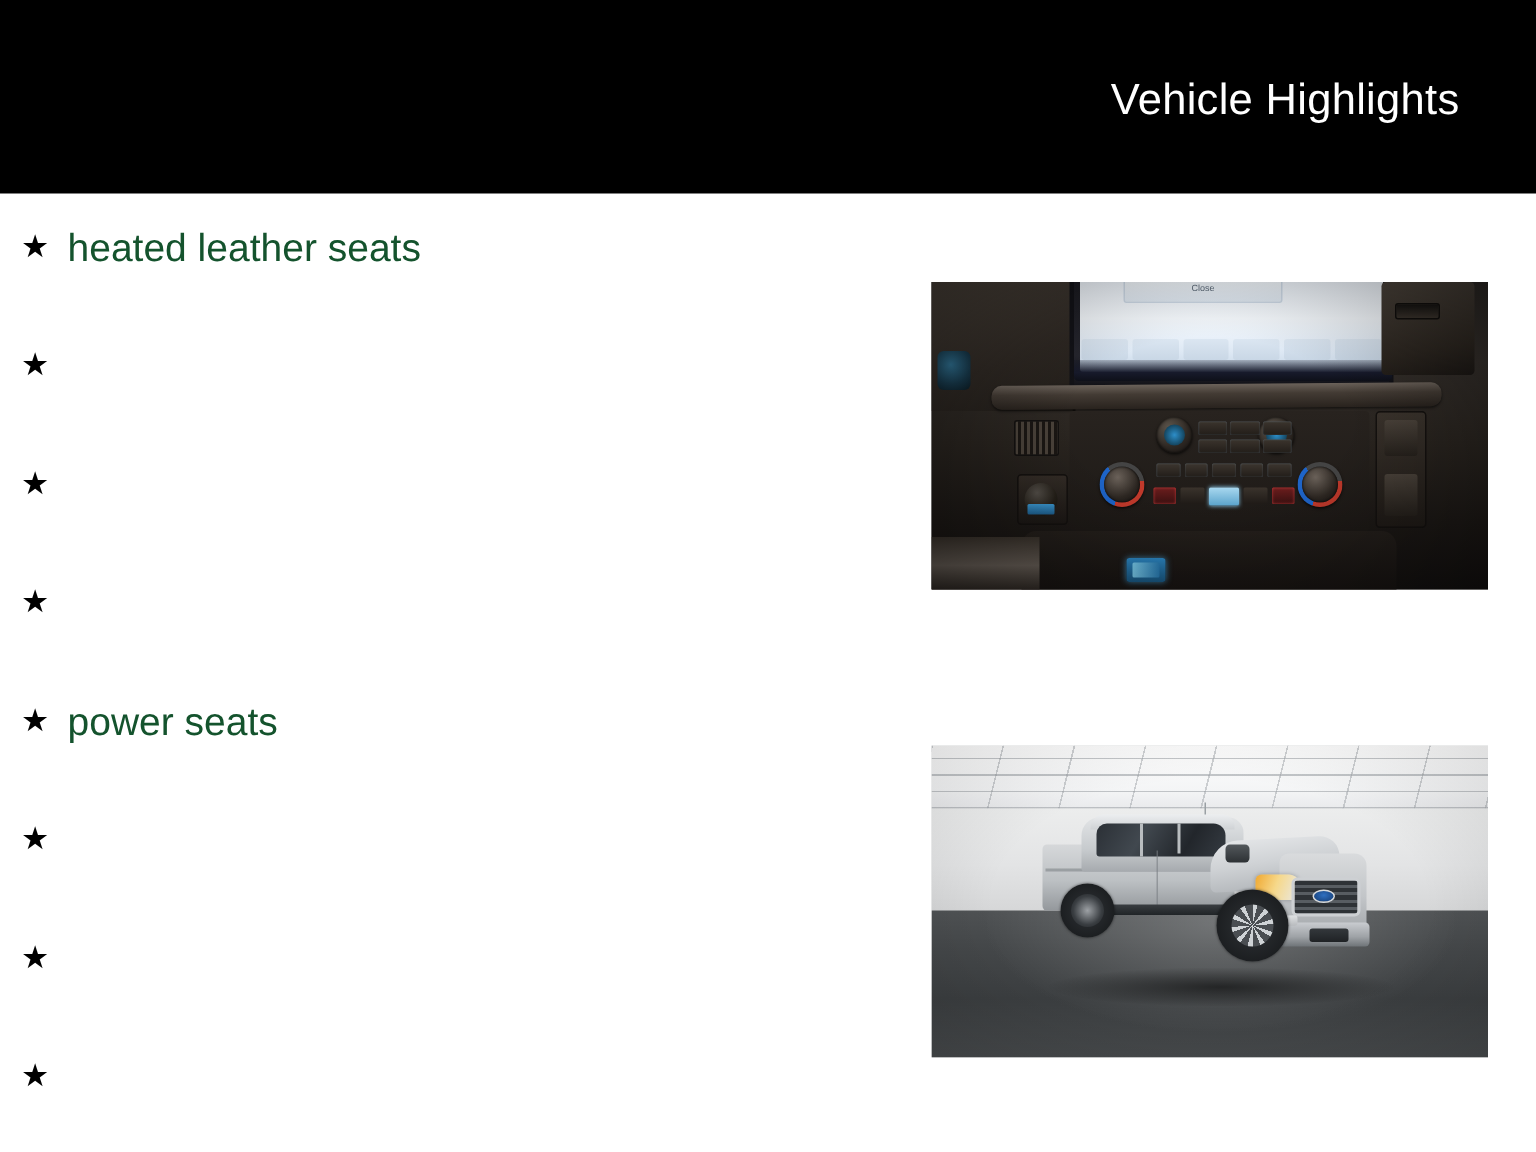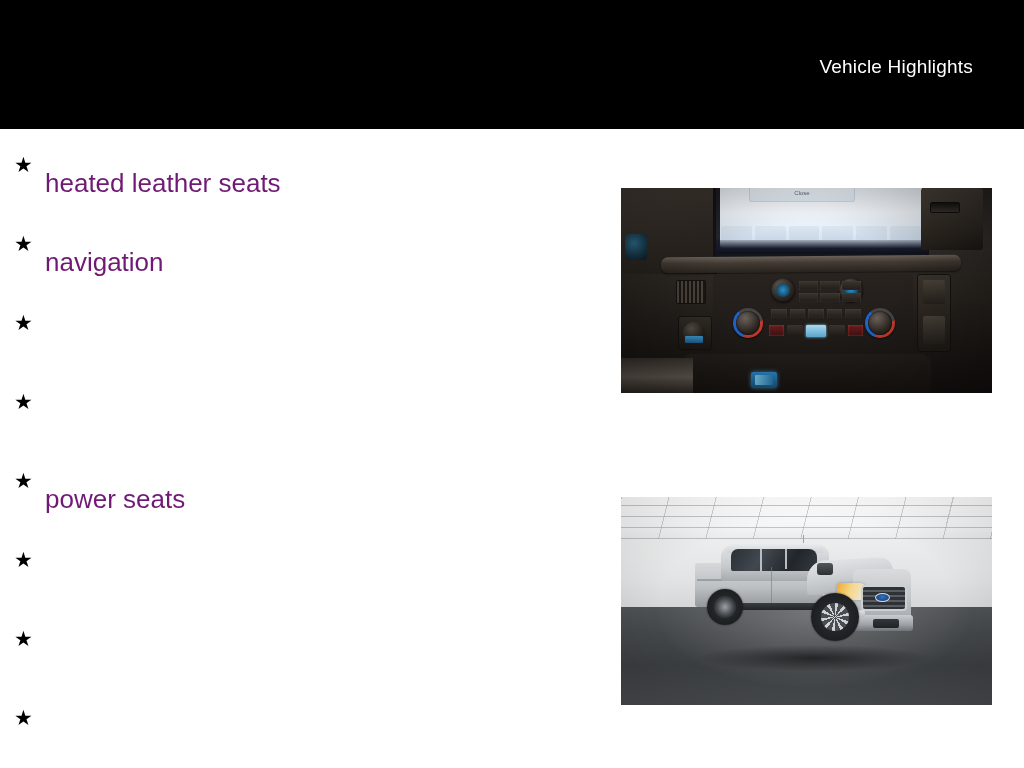--- a/index.html
+++ b/index.html
@@ -23,21 +23,21 @@
     left: 0; top: 0;
     width: 1024px;
     height: 129px;
     background: #000000;
   }
   #slide-title {
     position: absolute;
     right: 51px;
     top: 50px;
     color: #ffffff;
-    font-size: 19px;
+    font-size: 29px;
     font-weight: 400;
     line-height: 34px;
     letter-spacing: 0.2px;
     white-space: nowrap;
   }
 
   
   #feature-list {
     position: absolute;
     left: 0;
@@ -58,23 +58,22 @@
     font-size: 21px;
     line-height: 30px;
     color: #000000;
     flex: 0 0 auto;
   }
   .feature-label {
     display: inline-block;
     margin-left: 7px;
     font-size: 26px;
     line-height: 31px;
-    color: #701a75;
+    color: #14532d;
     white-space: nowrap;
-    margin-top: 18px;
   }
 
   
   .photo-frame {
     position: absolute;
     overflow: hidden;
   }
   #photo-console {
     left: 621px;
     top: 188px;
@@ -487,21 +486,20 @@
 
   <ul id="feature-list">
 
     <li class="feature-item">
       <span class="bullet-star">★</span>
       <span class="feature-label">heated leather seats</span>
     </li>
 
     <li class="feature-item">
       <span class="bullet-star">★</span>
-      <span class="feature-label">navigation</span>
     </li>
 
     <li class="feature-item">
       <span class="bullet-star">★</span>
     </li>
 
     <li class="feature-item">
       <span class="bullet-star">★</span>
     </li>
 

